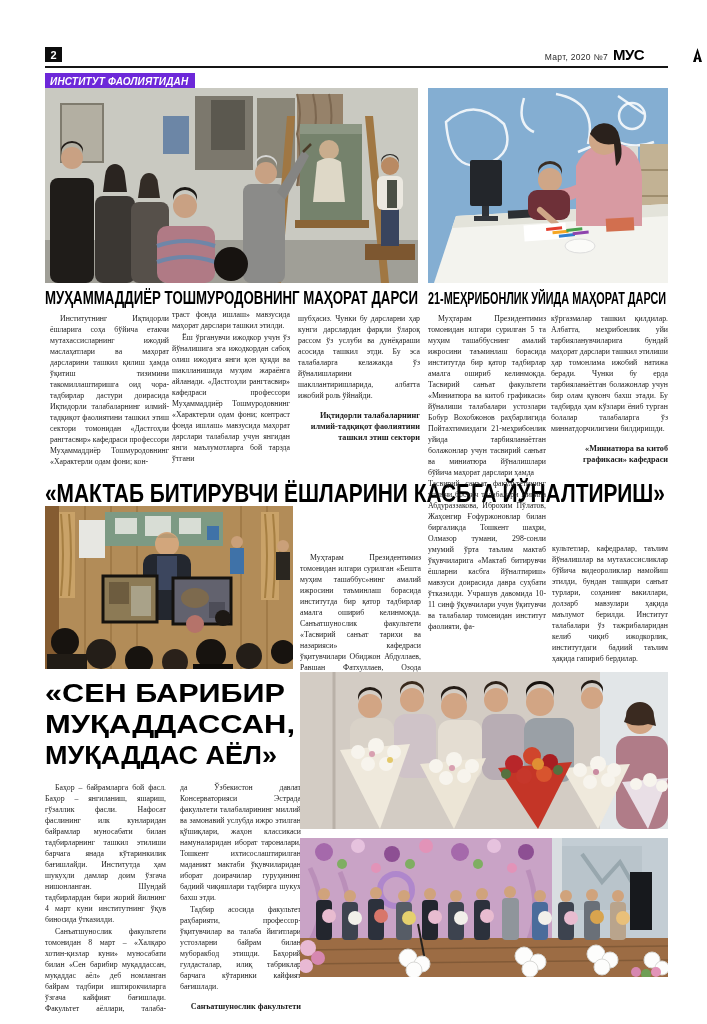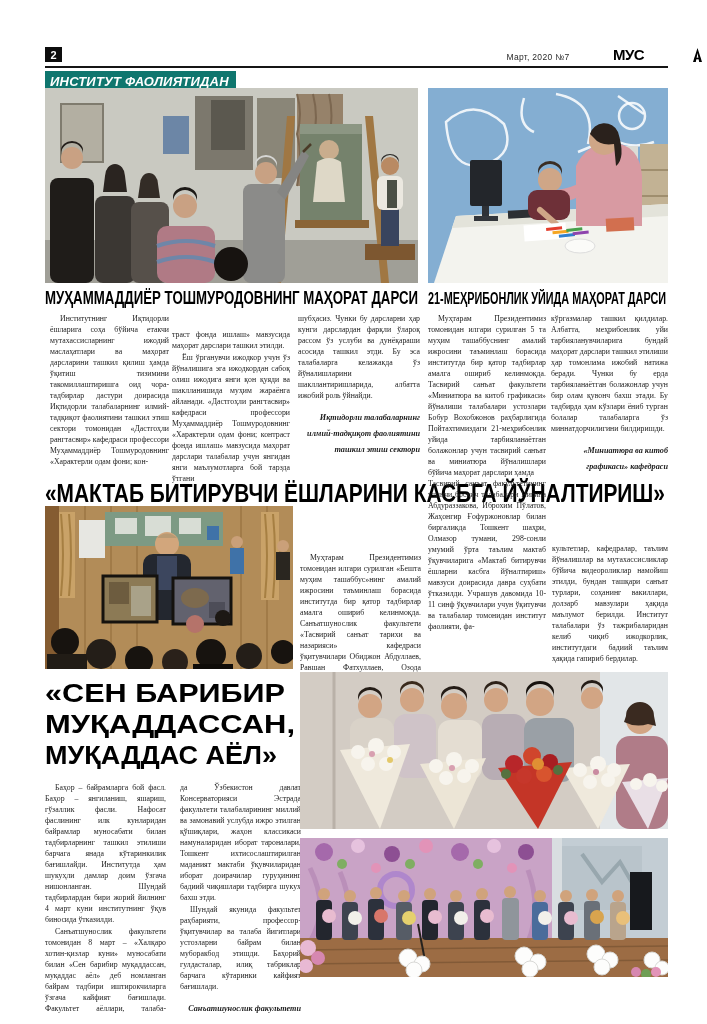--- a/index.html
+++ b/index.html
@@ -11,47 +11,47 @@
   .abs { position:absolute; }
 
   
   .pagenum {
     background:#0d0d0d; color:#fff; font-family:"Liberation Sans",sans-serif;
     font-weight:700; font-size:11px; width:17px; height:15px;
     display:flex; align-items:center; justify-content:center;
   }
   .issue {
     font-family:"Liberation Sans",sans-serif; font-size:8.5px; color:#2a2a2a;
-    text-align:center; width:140px; letter-spacing:.3px;
+    text-align:right; width:140px; letter-spacing:.3px;
   }
   .masthead {
     font-family:"Liberation Sans",sans-serif; font-weight:700; font-size:15px;
     letter-spacing:-0.5px; color:#000; display:flex; align-items:center;
   }
   .rule { background:#151515; height:2px; }
   .tag {
-    background:#0f766e; color:#fff; font-family:"Liberation Sans",sans-serif;
-    font-style:italic; font-weight:700; font-size:13px; letter-spacing:.2px;
+    background:#6d28d9; color:#fff; font-family:"Liberation Sans",sans-serif;
+    font-style:italic; font-weight:700; font-size:10px; letter-spacing:.2px;
     padding:3px 7px 2px 5px; display:inline-block;
   }
 
   
   .photo { overflow:hidden; }
   .photo svg { display:block; width:100%; height:100%; }
 
   
   .col {
     font-size:7.8px; line-height:11px; text-align:justify; color:#222;
     overflow:hidden;
   }
   .col p { margin:0 0 1px 0; text-indent:10px; }
   .col p.cont { text-indent:0; }
   .sig {
-    font-weight:700; font-style:italic; text-align:right;
-    font-size:8.2px; line-height:16px; margin-top:9px;
+    font-weight:700; text-align:right;
+    font-size:8.2px; line-height:11px; margin-top:9px;
   }
   .headline-svg text {
     font-family:"Liberation Sans",sans-serif; font-weight:700; fill:#000;
   }
 </style>
 </head>
 <body>
 
 <div class="page">
 
@@ -165,21 +165,21 @@
       <rect x="178" y="130" width="28" height="13" fill="#d26f4f" transform="rotate(-3 192 136)"></rect>
     </svg>
   </div>
 
   <svg class="abs headline-svg" style="left:45px; top:286px;" width="375" height="24">
     <text x="0" y="18" font-size="18.5" textLength="373" lengthAdjust="spacingAndGlyphs">МУҲАММАДДИЁР ТОШМУРОДОВНИНГ МАҲОРАТ ДАРСИ</text>
   </svg>
   <div class="abs col" style="left:50px; top:313px; width:119px; height:162px;">
     <p>Институтнинг Иқтидорли ёшларига соҳа бўйича етакчи мутахассисларнинг ижодий маслаҳатлари ва маҳорат дарсларини ташкил қилиш ҳамда ўқитиш тизимини такомиллаштиришга оид чора-тадбирлар дастури доирасида Иқтидорли талабаларнинг илмий-тадқиқот фаолиятини ташкил этиш сектори томонидан «Дастгоҳли рангтасвир» кафедраси профессори Муҳаммаддиёр Тошмуродовнинг «Характерли одам фони; кон-</p>
   </div>
-  <div class="abs col" style="left:172px; top:329px; width:118px; height:162px;">
+  <div class="abs col" style="left:172px; top:309px; width:118px; height:162px;">
     <p class="cont">траст фонда ишлаш» мавзусида маҳорат дарслари ташкил этилди.</p>
     <p>Ёш ўрганувчи ижодкор учун ўз йўналишига эга ижодкордан сабоқ олиш ижодига янги қон қуяди ва шаклланишида муҳим жараёнга айланади. «Дастгоҳли рангтасвир» кафедраси профессори Муҳаммаддиёр Тошмуродовнинг «Характерли одам фони; контраст фонда ишлаш» мавзусида маҳорат дарслари талабалар учун янгидан янги маълумотларга бой тарзда ўтгани</p>
   </div>
   <div class="abs col" style="left:298px; top:313px; width:122px; height:162px;">
     <p class="cont">шубҳасиз. Чунки бу дарсларни ҳар кунги дарслардан фарқли ўлароқ рассом ўз услуби ва дунёқараши асосида ташкил этди. Бу эса талабаларга келажакда ўз йўналишларини шакллантиришларида, албатта ижобий роль ўйнайди.</p>
     <div class="sig">Иқтидорли талабаларнинг илмий-тадқиқот фаолиятини ташкил этиш сектори</div>
   </div>
 
   <svg class="abs headline-svg" style="left:428px; top:286px;" width="240" height="24">
     <text x="0" y="18" font-size="16" textLength="238" lengthAdjust="spacingAndGlyphs">21-МЕҲРИБОНЛИК УЙИДА МАҲОРАТ ДАРСИ</text>
@@ -265,21 +265,21 @@
     <text x="0" y="26" font-size="26.5" textLength="240" lengthAdjust="spacingAndGlyphs">«СЕН БАРИБИР</text>
     <text x="0" y="57" font-size="26.5" textLength="250" lengthAdjust="spacingAndGlyphs">МУҚАДДАССАН,</text>
     <text x="0" y="88" font-size="26.5" textLength="232" lengthAdjust="spacingAndGlyphs">МУҚАДДАС АЁЛ»</text>
   </svg>
   <div class="abs col" style="left:45px; top:782px; width:121px; height:232px;">
     <p>Баҳор – байрамларга бой фасл. Баҳор – янгиланиш, яшариш, гўзаллик фасли. Нафосат фаслининг илк кунларидан байрамлар муносабати билан тадбирларнинг ташкил этилиши барчага янада кўтаринкилик бағишлайди. Институтда ҳам шукуҳли дамлар доим ўзгача нишонланган. Шундай тадбирлардан бири жорий йилнинг 4 март куни институтнинг ўқув биносида ўтказилди.</p>
     <p>Санъатшунослик факультети томонидан 8 март – «Халқаро хотин-қизлар куни» муносабати билан «Сен барибир муқаддассан, муқаддас аёл» деб номланган байрам тадбири иштирокчиларга ўзгача кайфият бағишлади. Факультет аёллари, талаба-қизларига бағишланган ушбу байрам кечаси-</p>
   </div>
   <div class="abs col" style="left:172px; top:782px; width:121px; height:232px;margin-left:8px;">
     <p class="cont">да Ўзбекистон давлат Консерваторияси Эстрада факультети талабаларининг миллий ва замонавий услубда ижро этилган қўшиқлари, жаҳон классикаси намуналаридан иборат тароналари, Тошкент ихтисослаштирилган маданият мактаби ўқувчиларидан иборат доирачилар гуруҳининг бадиий чиқишлари тадбирга шукуҳ бахш этди.</p>
-    <p>Шундай якунида факультет раҳбарияти, профессор-ўқитувчилар ва талаба йигитлари устозларни байрам билан муборакбод этишди. Баҳорий гулдасталар, илиқ табриклар барчага кўтаринки кайфият бағишлади.</p>
+    <p>Тадбир асосида факультет раҳбарияти, профессор-ўқитувчилар ва талаба йигитлари устозларни байрам билан муборакбод этишди. Баҳорий гулдасталар, илиқ табриклар барчага кўтаринки кайфият бағишлади.</p>
     <div class="sig">Санъатшунослик факультети</div>
   </div>
 
   <div class="abs photo" style="left:300px; top:672px; width:368px; height:157px;">
     <svg viewBox="0 0 368 157" preserveAspectRatio="none">
       <rect width="368" height="157" fill="#d3ccc4"></rect>
       <rect x="300" y="0" width="68" height="157" fill="#e2e6e8"></rect>
       <line x1="34" y1="0" x2="34" y2="157" stroke="#b9b1a8" stroke-width="3"></line>
 
       <g>

